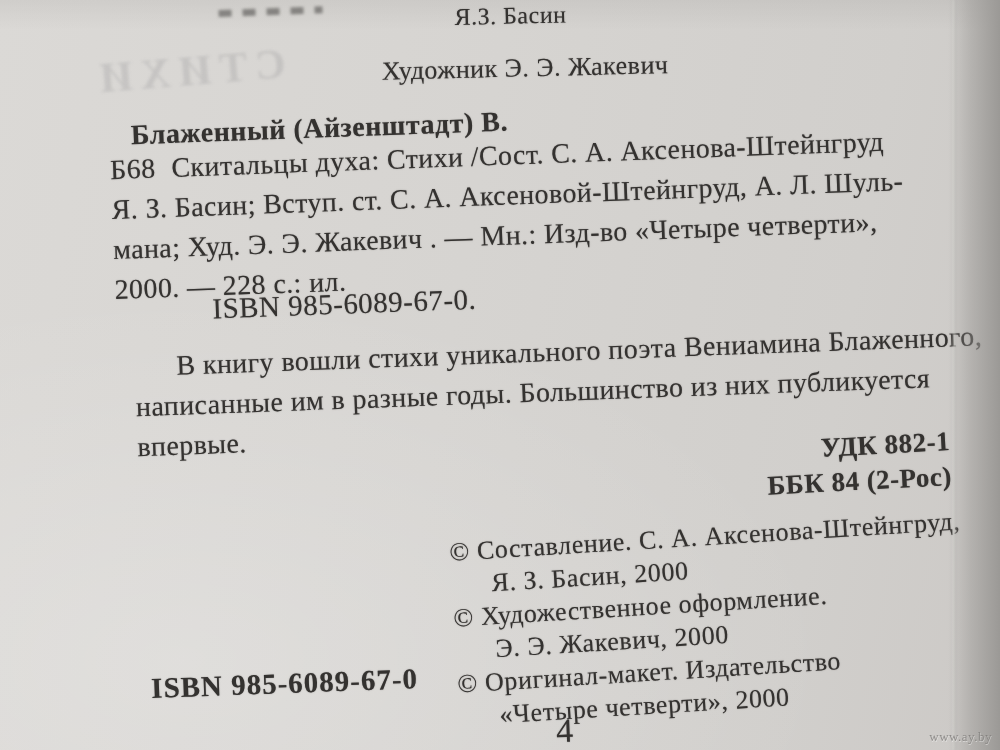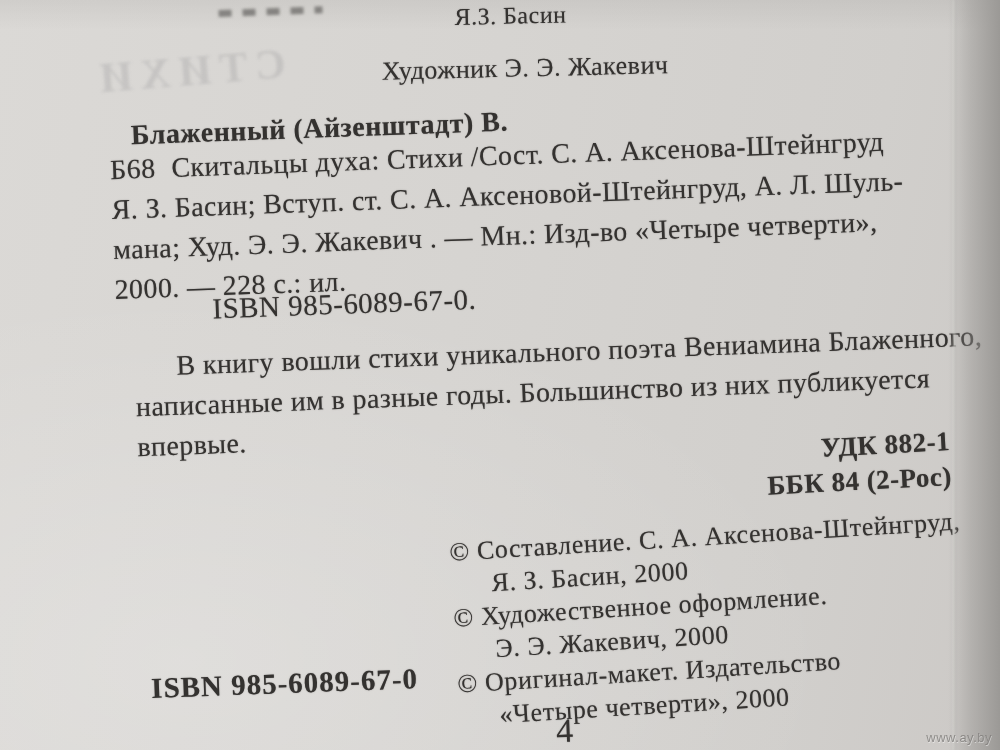--- a/index.html
+++ b/index.html
@@ -50,21 +50,21 @@
   .isbn-top{left:215px;top:282px;font-size:29px;letter-spacing:0.5px;}
   .annot{left:135px;top:334px;width:830px;font-size:28px;line-height:40px;letter-spacing:0.4px;}
   .annot .ind{text-indent:42px;}
   .classif{right:52px;top:442px;text-align:right;font-size:27px;line-height:35px;letter-spacing:0.5px;transform:rotate(-0.9deg);}
   .copyright{left:445px;top:527px;width:560px;font-size:26px;line-height:33px;letter-spacing:0.6px;transform:rotate(-1.4deg);}
   .copyright .ind{padding-left:40px;}
   .isbn-bottom{left:140px;top:659px;font-size:29px;letter-spacing:1px;}
   .pagenum{left:543px;top:714px;font-size:34px;}
   .watermark{
     position:absolute;right:8px;bottom:5px;
-    font-family:Liberation Sans, sans-serif;
+    font-family:Liberation Serif, serif;
     font-size:13px;color:rgba(125,123,120,0.8);
     text-shadow:0.5px 0.5px 0 rgba(255,255,255,0.45);
     letter-spacing:0.5px;
   }
 </style>
 </head>
 <body>
 
 <div class="photo">
 

